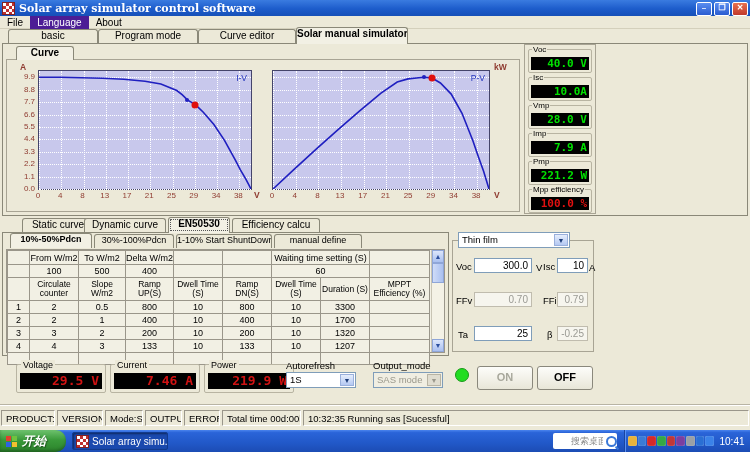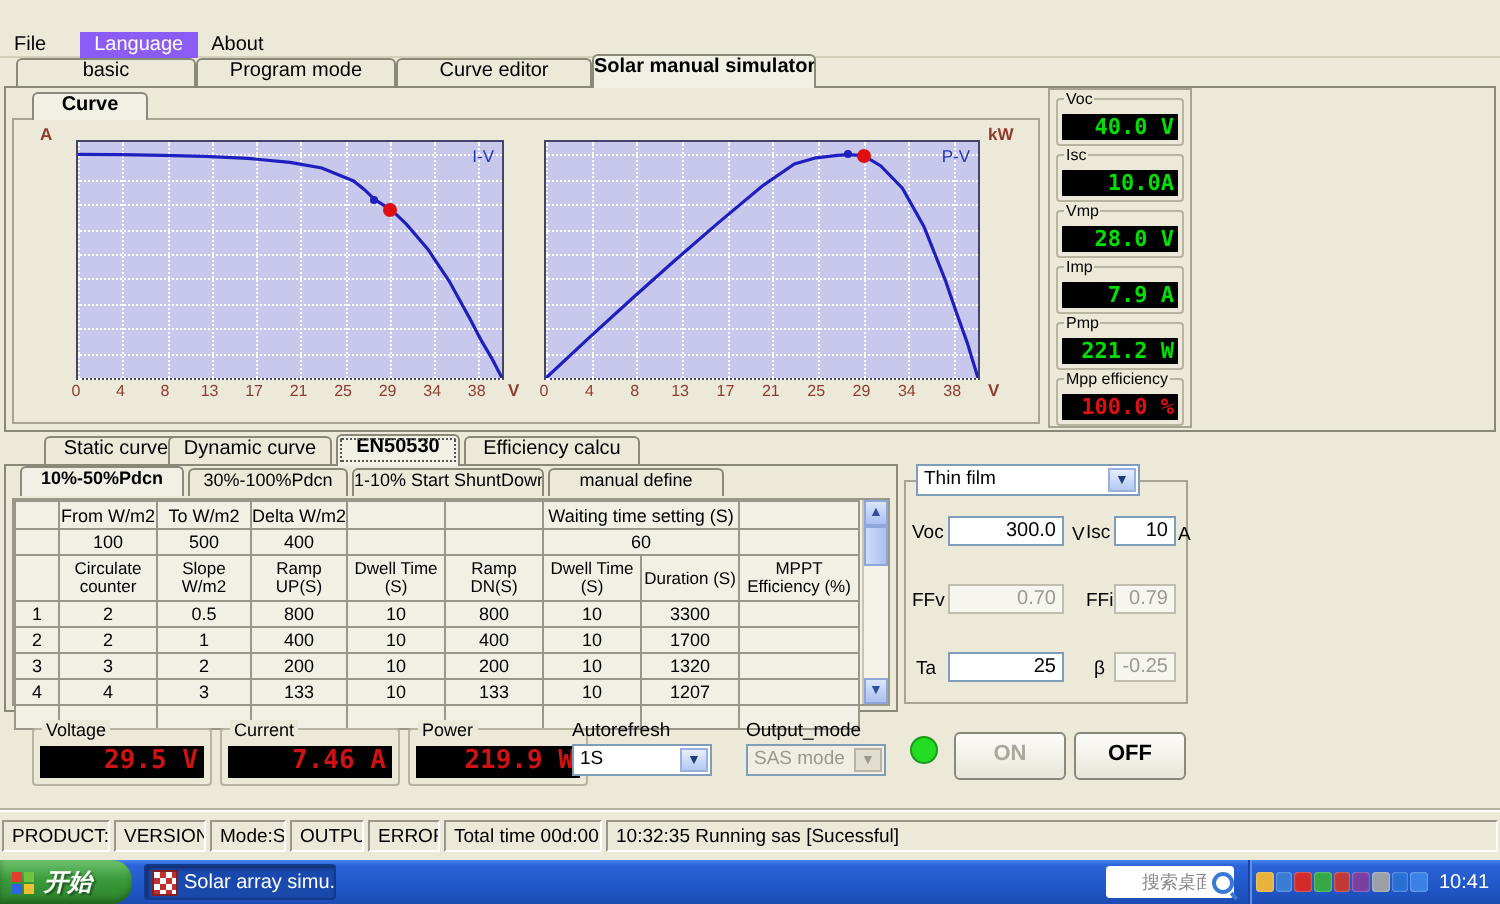--- a/index.html
+++ b/index.html
@@ -12,21 +12,21 @@
   .app-icon{width:11px;height:11px;border:1px solid #802020;background-image:
      linear-gradient(45deg,#c03030 25%,transparent 25%,transparent 75%,#c03030 75%),
      linear-gradient(45deg,#c03030 25%,#fff 25%,#fff 75%,#c03030 75%);
      background-size:6px 6px;background-position:0 0,3px 3px;background-color:#fff;}
   #win-buttons{position:absolute;right:2px;top:2px;display:flex;gap:2px;}
   .winbtn{width:14px;height:12px;border:1px solid #fff;border-radius:2px;background:linear-gradient(180deg,#5a8ef0,#2a5cd0);color:#fff;font-size:8px;line-height:10px;text-align:center;font-weight:bold;}
   .winbtn.closefix{background:linear-gradient(180deg,#e8714f,#c0392b);}
   
   #menubar{left:0;top:16px;width:750px;height:13px;background:#ece9d8;border-bottom:1px solid #d4d0bc;display:flex;align-items:center;gap:0;font-size:10px;}
   .menu-item{padding:0 7px;height:13px;line-height:13px;}
-  .menu-item.sel{background:#8b5cf6;color:#fff;margin-left:10px;}
+  .menu-item.sel{background:#4c1d95;color:#fff;}
   
   .tab{border:1px solid #8a8878;border-bottom:none;border-radius:3px 3px 0 0;background:#ece9d8;text-align:center;font-size:10px;overflow:hidden;white-space:nowrap;}
   .tab.sel{font-weight:bold;background:#f2f0e4;z-index:5;}
   .pane{border:1px solid #8a8878;background:#ece9d8;}
   .pane-light{border:1px solid #a8a494;background:#ece9d8;}
   
   .chart{position:absolute;}
   .plot{position:absolute;background:#c8c8ec;border:1px solid #44446a;}
   .grid,.curve-wrap{position:absolute;left:0;top:0;right:0;bottom:0;}
   .gv{position:absolute;top:0;bottom:0;width:0;border-left:1px dotted #ffffff;}
@@ -82,38 +82,59 @@
   .mag-tail{position:absolute;width:2px;height:4px;background:#3a78d8;transform:rotate(-45deg);left:8px;top:8px;}
   #tray{left:624px;top:0;width:90px;height:22px;display:flex;align-items:center;gap:1px;padding-left:3px;border-left:1px solid #1a44a0;box-shadow:inset 1px 0 0 #5a90f0;}
   .tray-ico{width:10px;height:10px;border-radius:2px;box-shadow:inset 0 0 1px rgba(255,255,255,.7);}
   #clock{left:714px;top:0;width:36px;height:22px;color:#fff;font-size:10px;display:flex;align-items:center;justify-content:center;}
 </style>
 </head>
 <body>
 
 <div id="root">
 
+  <div class="abs" id="titlebar">
+    <span class="app-icon"></span>
+    <span id="title-text">Solar array simulator control software</span>
+    <span id="win-buttons">
+      <span class="winbtn">–</span>
+      <span class="winbtn">❐</span>
+      <span class="winbtn closefix">✕</span>
+    </span>
+  </div>
 
   <div class="abs" id="menubar">
     <span class="menu-item">File</span>
     <span class="menu-item sel">Language</span>
     <span class="menu-item">About</span>
   </div>
 
   <div class="abs tab" style="left:8px;top:29px;width:90px;height:15px">basic</div>
   <div class="abs tab" style="left:98px;top:29px;width:100px;height:15px">Program mode</div>
   <div class="abs tab" style="left:198px;top:29px;width:98px;height:15px">Curve editor</div>
   <div class="abs tab sel" style="left:296px;top:27px;width:112px;height:17px">Solar manual simulator</div>
   <div class="abs pane" style="left:2px;top:43px;width:746px;height:173px"></div>
 
   <div class="abs tab sel" style="left:16px;top:46px;width:58px;height:14px;z-index:3">Curve</div>
   <div class="abs pane-light" style="left:6px;top:59px;width:514px;height:153px"></div>
 
   <div class="chart" id="chart-iv" style="left:12px;top:64px;width:248px;height:142px">
     <div class="axis-unit" style="left:8px;top:-2px">A</div>
+    <div class="ylab" style="left:0;top:6px;width:24px;height:118px">
+        <div class="tick" style="top: 5.3%;">9.9</div>
+        <div class="tick" style="top: 15.8222%;">8.8</div>
+        <div class="tick" style="top: 26.3444%;">7.7</div>
+        <div class="tick" style="top: 36.8667%;">6.6</div>
+        <div class="tick" style="top: 47.3889%;">5.5</div>
+        <div class="tick" style="top: 57.9111%;">4.4</div>
+        <div class="tick" style="top: 68.4333%;">3.3</div>
+        <div class="tick" style="top: 78.9556%;">2.2</div>
+        <div class="tick" style="top: 89.4778%;">1.1</div>
+        <div class="tick" style="top: 100%;">0.0</div>
+      </div>
     <div class="plot" style="left:26px;top:6px;width:212px;height:118px">
       <div class="grid">
           <div class="gv" style="left: 0%;"></div>
           <div class="gh" style="top: 5.3%;"></div>
           <div class="gv" style="left: 10.5%;"></div>
           <div class="gh" style="top: 15.8222%;"></div>
           <div class="gv" style="left: 21%;"></div>
           <div class="gh" style="top: 26.3444%;"></div>
           <div class="gv" style="left: 31.5%;"></div>
           <div class="gh" style="top: 36.8667%;"></div>

